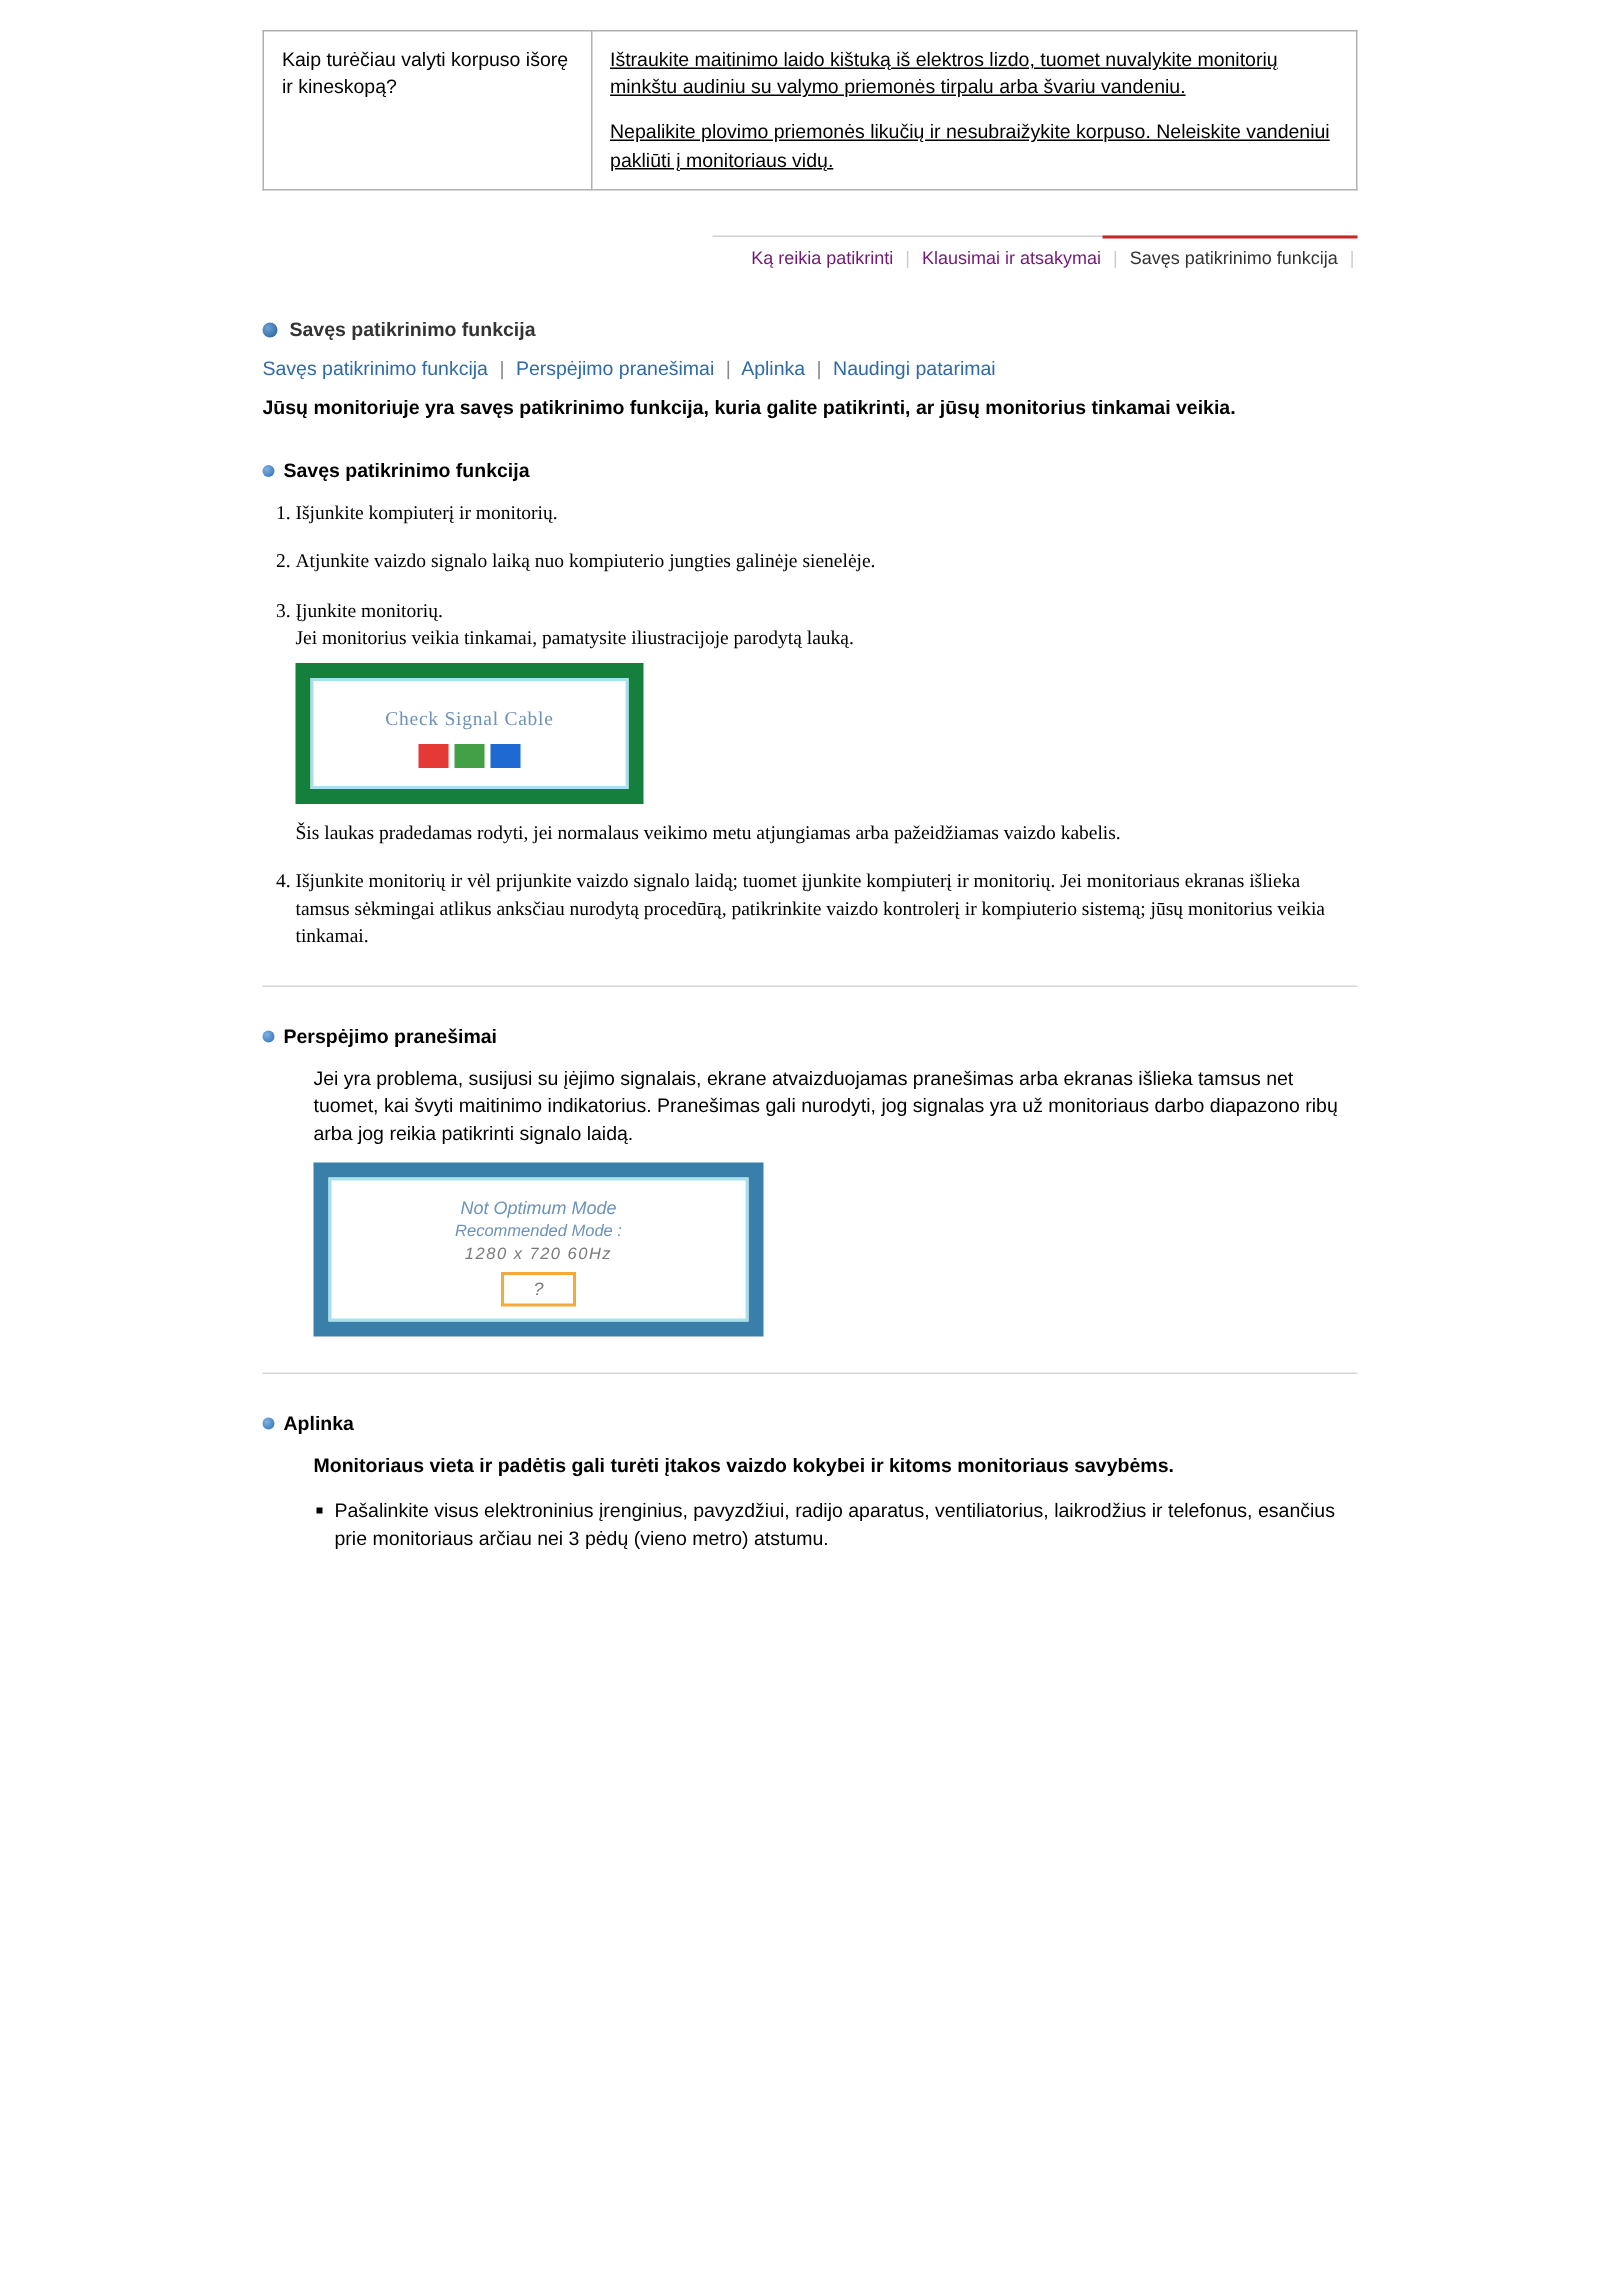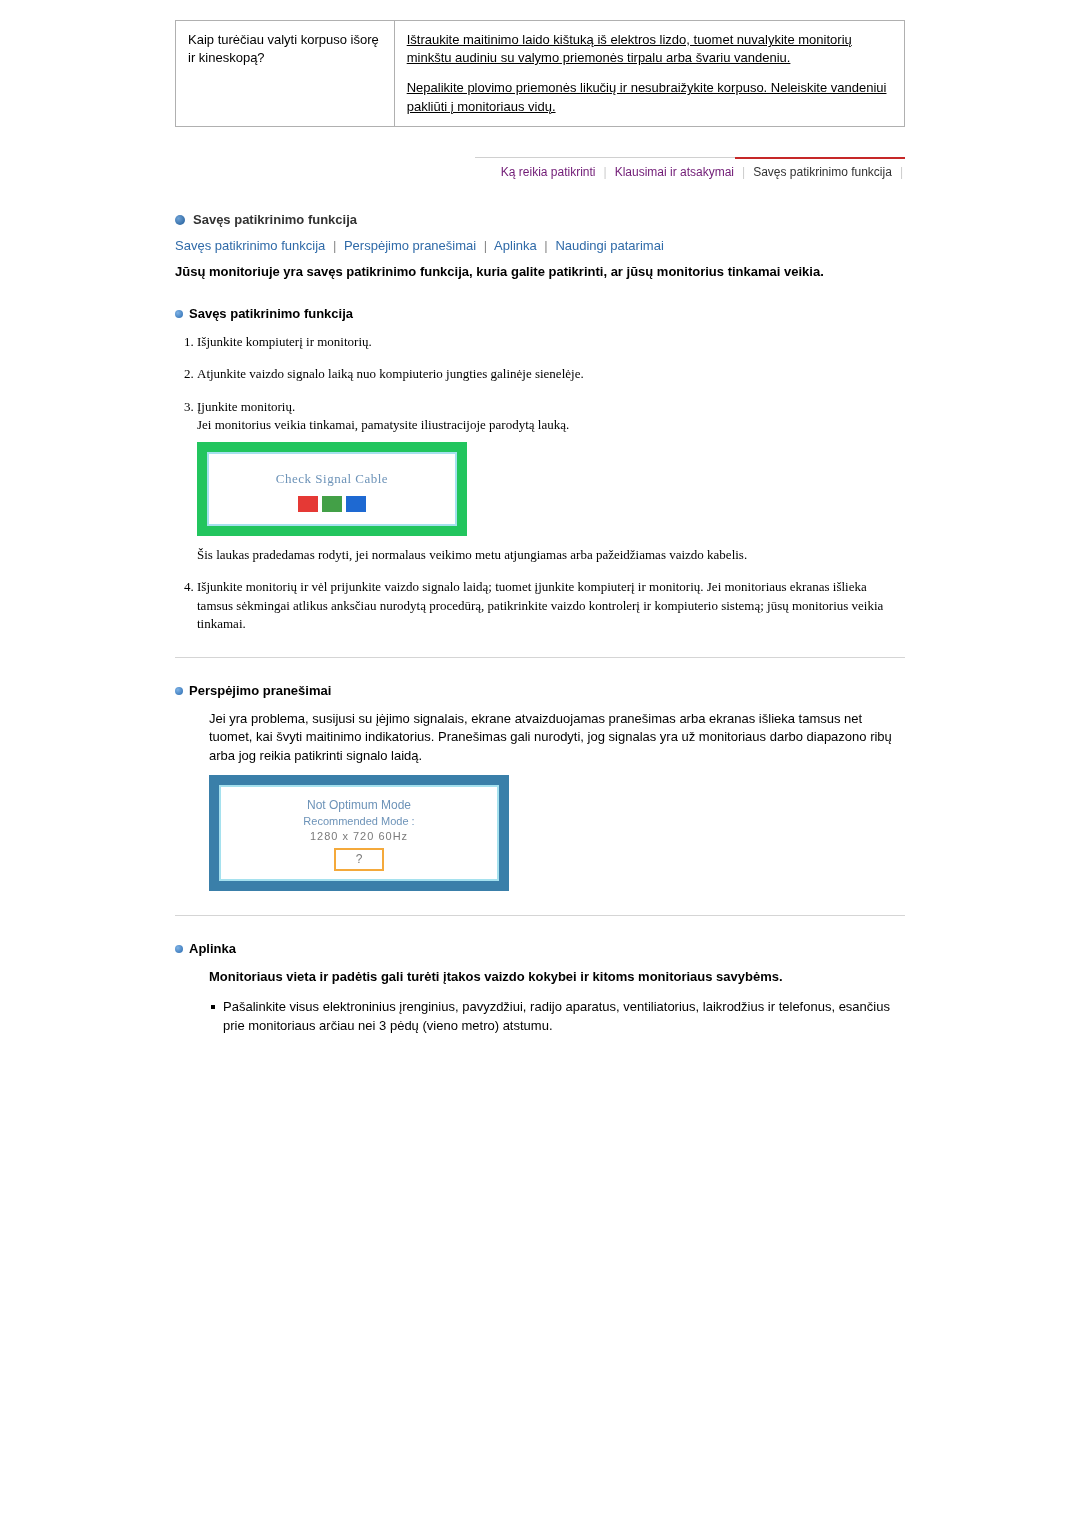--- a/index.html
+++ b/index.html
@@ -122,22 +122,22 @@
   ol.steps > li {
     margin-bottom: 14px;
     font-size: 13px;
   }
   .indent-block {
     margin-left: 34px;
     margin-bottom: 10px;
   }
 
   .monitor-box {
-    width: 270px;
-    background: #22c55e;
+    width: 232px;
+    background: #15803d;
     padding: 10px;
     box-sizing: border-box;
     margin: 8px 0 10px 0;
   }
   .monitor-inner {
     background: #fff;
     border: 2px solid #a5e1ee;
     padding: 16px 10px 12px 10px;
     text-align: center;
   }
@@ -152,20 +152,21 @@
   .sq.r { background: #e53935; }
   .sq.g { background: #43a047; }
   .sq.b { background: #1e69d2; }
 
   .monitor-box2 {
     width: 300px;
     background: #3a7fa9;
     padding: 10px;
     box-sizing: border-box;
     margin: 8px 0 10px 0;
+    font-style: italic;
   }
   .monitor-inner2 {
     background: #fff;
     border: 2px solid #a5e1ee;
     padding: 10px 10px 8px 10px;
     text-align: center;
   }
   .nom1 { color: #6d93b8; font-size: 12px; }
   .nom2 { color: #6d93b8; font-size: 11px; }
   .nom3 { color: #7a7a7a; font-size: 11px; letter-spacing: 1px; }

